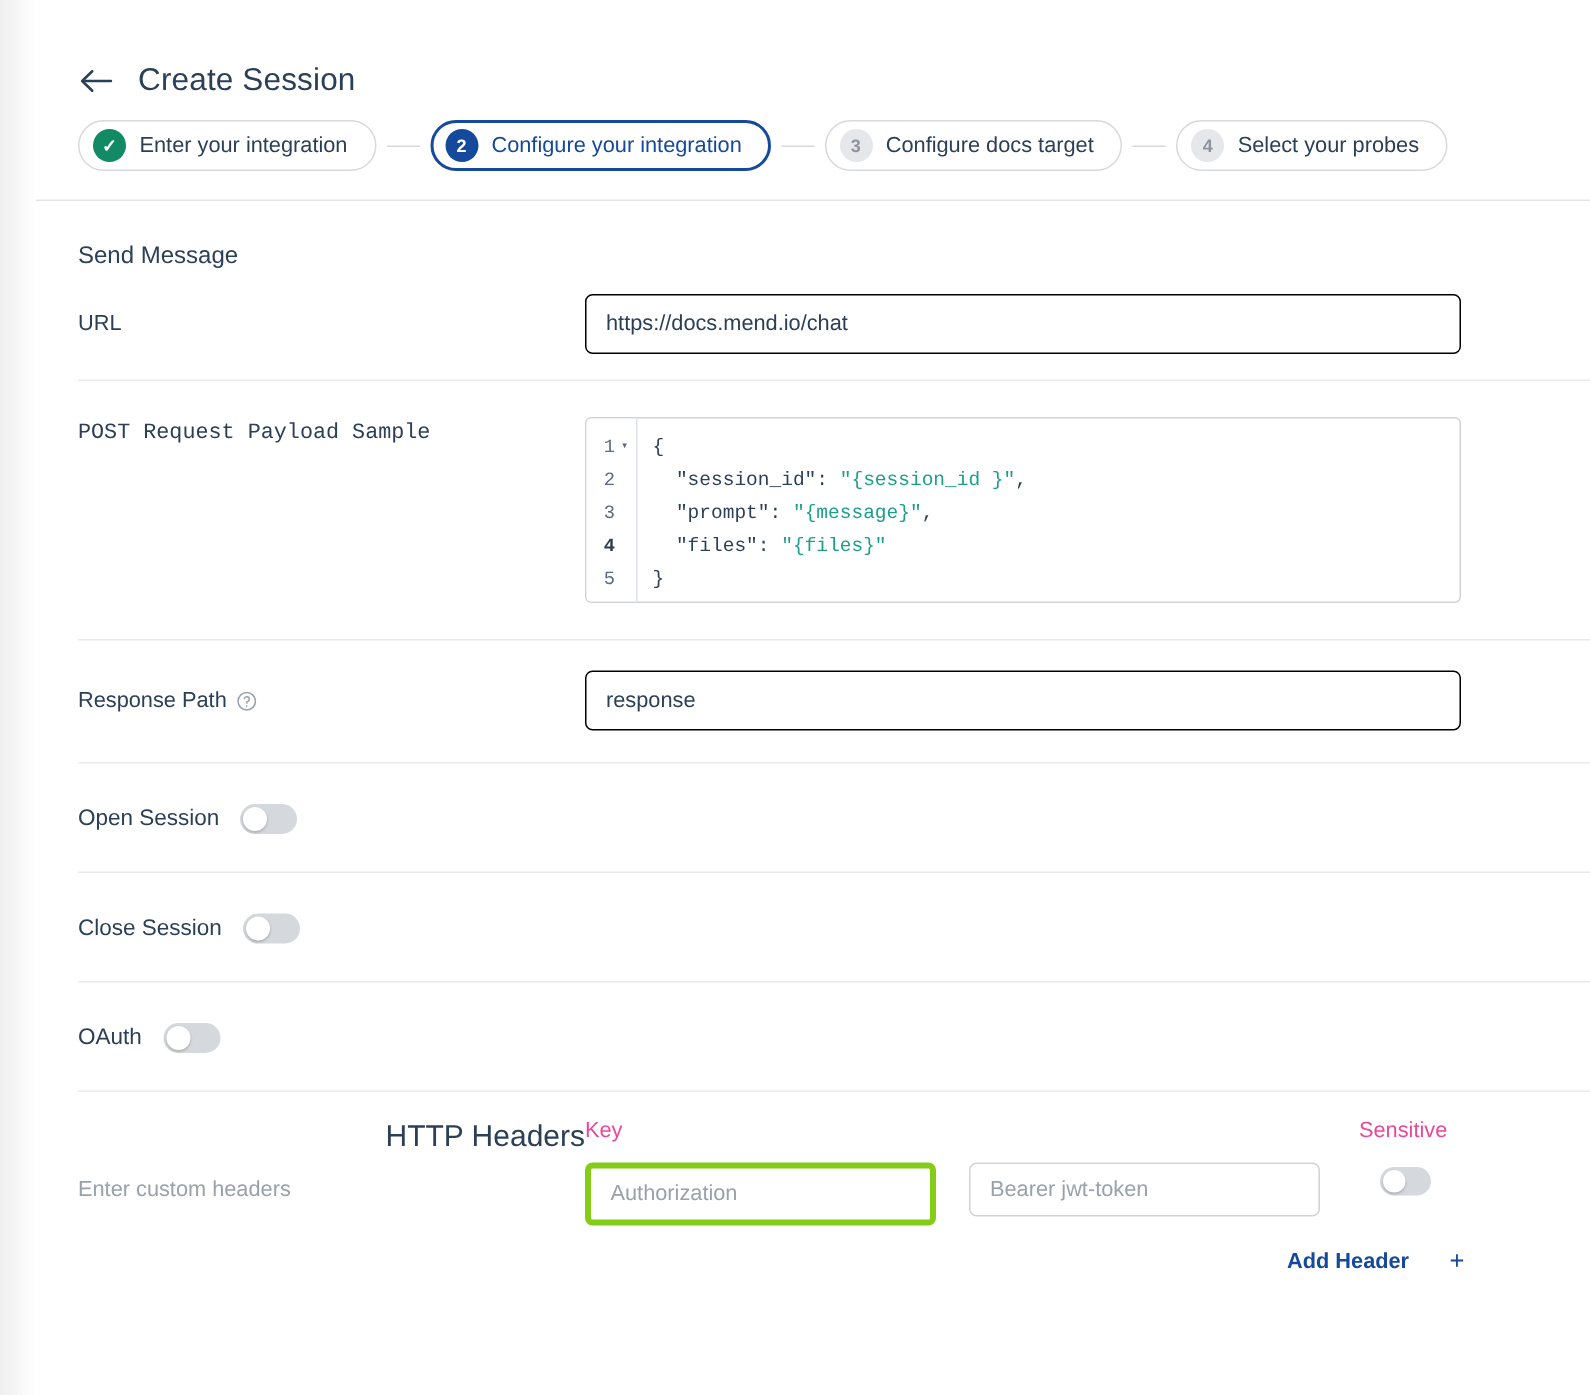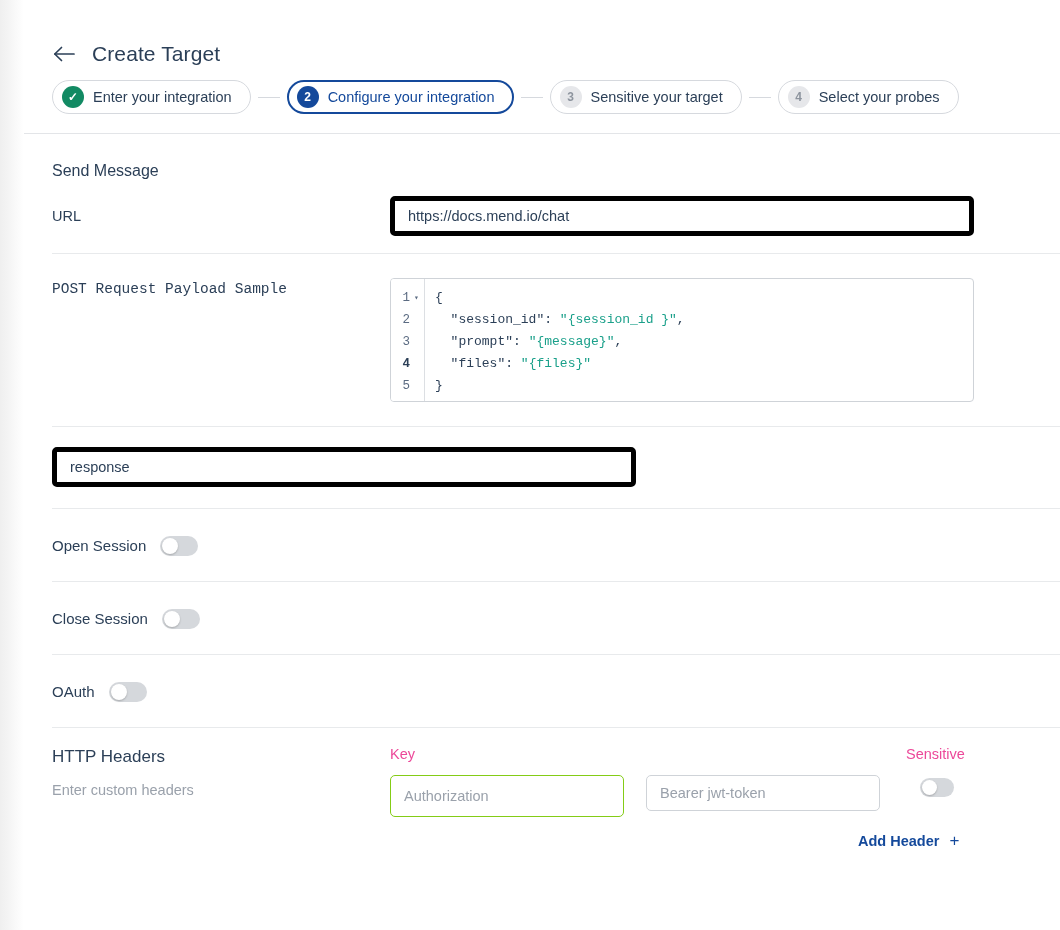--- a/index.html
+++ b/index.html
@@ -154,21 +154,21 @@
     align-items: center; justify-content: center;
     cursor: pointer;
   }
   .help-icon svg { display: block; }
 
   .field { flex: 1 1 auto; }
 
   .text-input {
     width: 584px;
     height: 40px;
-    border: 5px solid #000000;
+    border: 1px solid #000000;
     border-radius: 5px;
     background: #ffffff;
     font-family: "Liberation Sans", sans-serif;
     font-size: 14.5px;
     color: #2b3f57;
     padding: 0 13px;
     outline: none;
   }
   .text-input::placeholder { color: #9aa1ab; }
 
@@ -272,21 +272,21 @@
     padding-top: 18px;
     align-items: flex-start;
     min-height: 120px;
   }
 
   .headers-label-col {
     width: 338px;
     flex: 0 0 338px;
     padding-top: 1px;
   }
-  .headers-title { font-size: 17px; color: #2b3f57; }
+  .headers-title { font-size: 20px; color: #2b3f57; text-align: right; }
   .headers-sub {
     font-size: 14.5px;
     color: #9aa1ab;
     margin-top: 15px;
   }
 
   .headers-grid {
     flex: 1 1 auto;
     position: relative;
   }
@@ -297,21 +297,21 @@
     color: #ec4899;
   }
   .col-head.key { left: 0; }
   .col-head.value { left: 256px; margin-top: 44px; }
   .col-head.sensitive { left: 516px; }
 
   .hdr-key-input {
     position: absolute;
     top: 29px; left: 0;
     width: 234px; height: 42px;
-    border: 1px solid #84cc16;
+    border: 4px solid #84cc16;
     border-radius: 5px;
     font-family: "Liberation Sans", sans-serif;
     font-size: 14.5px;
     color: #2b3f57;
     padding: 0 13px;
     background: #ffffff;
     outline: none;
   }
   .hdr-val-input {
     position: absolute;
@@ -331,21 +331,21 @@
   .hdr-toggle {
     position: absolute;
     top: 32px; left: 530px;
   }
 
   .add-header {
     position: absolute;
     top: 86px; left: 468px;
     display: flex;
     align-items: center;
-    gap: 10px;
+    gap: 27px;
     cursor: pointer;
   }
   .add-header-label {
     font-size: 14.5px;
     font-weight: bold;
     color: #14499b;
   }
   .add-header-plus {
     font-size: 17px;
     color: #14499b;
@@ -363,42 +363,42 @@
 
     <div class="header">
 
       <div class="title-row">
         <span class="back-arrow">
           <svg width="22" height="16" viewBox="0 0 22 16" fill="none" stroke="currentColor" stroke-width="1.7" stroke-linecap="round" stroke-linejoin="round">
             <line x1="21" y1="8" x2="2" y2="8"></line>
             <polyline points="8.5,1.5 1.8,8 8.5,14.5"></polyline>
           </svg>
         </span>
-        <span class="page-title">Create Target</span>
+        <span class="page-title">Create Session</span>
       </div>
 
       <div class="stepper">
 
         <div class="step">
           <span class="step-badge done">✓</span>
           <span class="step-label">Enter your integration</span>
         </div>
 
         <span class="step-connector"></span>
 
         <div class="step active">
           <span class="step-badge current">2</span>
           <span class="step-label">Configure your integration</span>
         </div>
 
         <span class="step-connector"></span>
 
         <div class="step">
           <span class="step-badge todo">3</span>
-          <span class="step-label">Sensitive your target</span>
+          <span class="step-label">Configure docs target</span>
         </div>
 
         <span class="step-connector"></span>
 
         <div class="step">
           <span class="step-badge todo">4</span>
           <span class="step-label">Select your probes</span>
         </div>
 
       </div>
@@ -450,20 +450,30 @@
               <div class="code-line"><span class="tok-key">  "prompt": </span><span class="tok-str">"{message}"</span><span class="tok-punc">,</span></div>
               <div class="code-line"><span class="tok-key">  "files": </span><span class="tok-str">"{files}"</span></div>
               <div class="code-line"><span class="tok-punc">}</span></div>
             </div>
           </div>
         </div>
         <div class="row-divider"></div>
       </div>
 
       <div class="row row-response">
+        <div class="row-label">
+          <span>Response Path</span>
+          <span class="help-icon">
+            <svg width="13" height="13" viewBox="0 0 13 13" fill="none" stroke="currentColor" stroke-width="1">
+              <circle cx="6.5" cy="6.5" r="5.8"></circle>
+              <path d="M4.9 4.8a1.65 1.65 0 1 1 1.7 2v1.1" stroke-linecap="round"></path>
+              <circle cx="6.5" cy="9.7" r="0.55" fill="currentColor" stroke="none"></circle>
+            </svg>
+          </span>
+        </div>
         <div class="field">
           <input class="text-input" type="text" value="response" style="">
         </div>
         <div class="row-divider"></div>
       </div>
 
       <div class="row row-toggle">
         <div class="toggle-group">
           <span class="toggle-text">Open Session</span>
           <span class="toggle">

